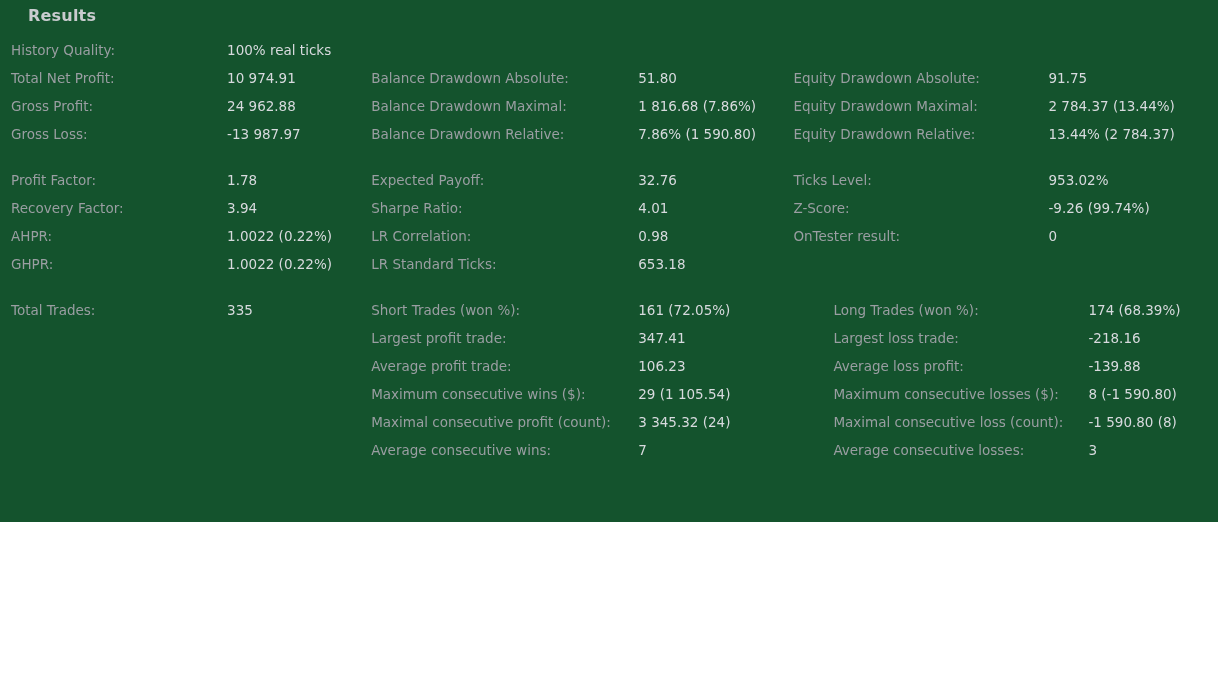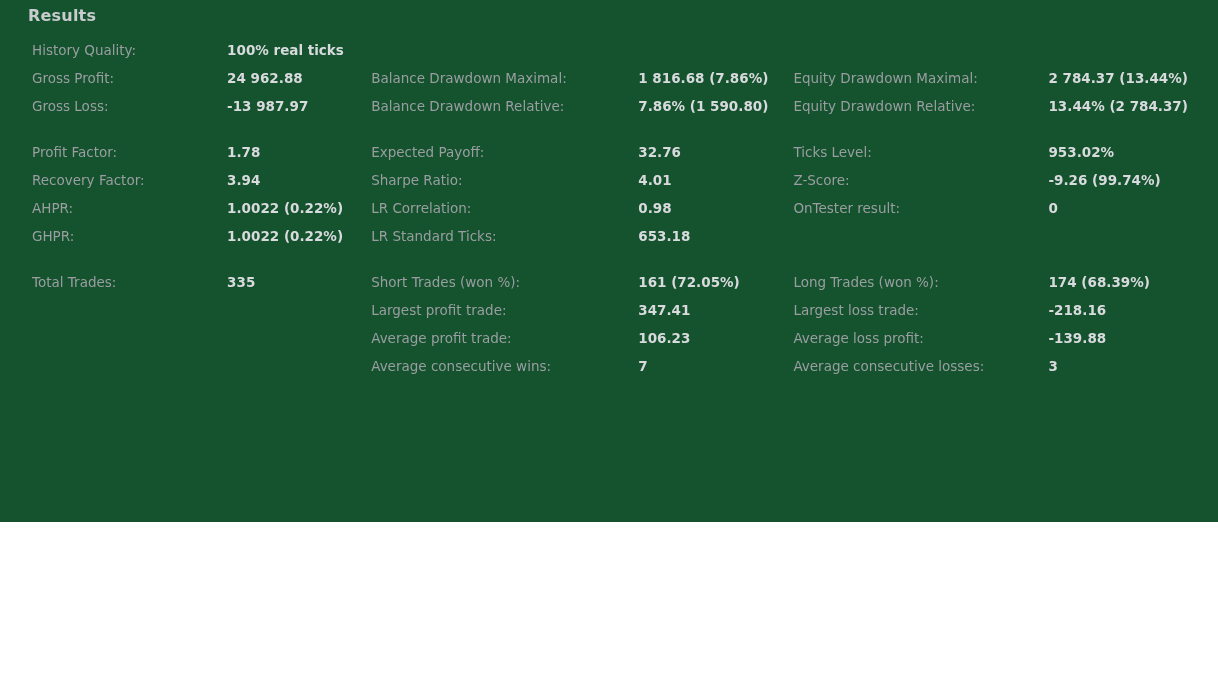--- a/index.html
+++ b/index.html
@@ -49,52 +49,60 @@
     display: inline-block;
     vertical-align: top;
     font-size: 13.5px;
     overflow: hidden;
   }
   .label {
     color: #9a9ea2;
   }
   .value {
     color: #d8dade;
-    font-weight: bold;
+    font-weight: normal;
   }
   
-  .c1-label { width: 222px; padding-left: 32px; box-sizing: border-box; }
+  .c1-label { width: 222px; padding-left: 11px; box-sizing: border-box; }
   .c1-value { width: 139px; }
   .c2-label { width: 262px; }
   .c2-value { width: 150px; }
   .c3-label { width: 250px; }
   .c3-value { width: 180px; }
 
   
   .g3 .c2-label { width: 262px; }
-  .g3 .c3-label { width: 250px; }
+  .g3 .c3-label { width: 250px; margin-left: 40px; }
 </style>
 </head>
 <body>
 
 <div id="results-panel">
   <div id="results-title">Results</div>
 
   <div class="grid">
 
     <div>
       <div class="row">
         <span class="cell label c1-label">History Quality:</span>
         <span class="cell value c1-value">100% real ticks</span>
         <span class="cell label c2-label"></span>
         <span class="cell value c2-value"></span>
         <span class="cell label c3-label"></span>
         <span class="cell value c3-value"></span>
       </div>
       <div class="row">
+        <span class="cell label c1-label">Total Net Profit:</span>
+        <span class="cell value c1-value">10 974.91</span>
+        <span class="cell label c2-label">Balance Drawdown Absolute:</span>
+        <span class="cell value c2-value">51.80</span>
+        <span class="cell label c3-label">Equity Drawdown Absolute:</span>
+        <span class="cell value c3-value">91.75</span>
+      </div>
+      <div class="row">
         <span class="cell label c1-label">Gross Profit:</span>
         <span class="cell value c1-value">24 962.88</span>
         <span class="cell label c2-label">Balance Drawdown Maximal:</span>
         <span class="cell value c2-value">1 816.68 (7.86%)</span>
         <span class="cell label c3-label">Equity Drawdown Maximal:</span>
         <span class="cell value c3-value">2 784.37 (13.44%)</span>
       </div>
       <div class="row">
         <span class="cell label c1-label">Gross Loss:</span>
         <span class="cell value c1-value">-13 987.97</span>
@@ -165,20 +173,36 @@
         <span class="cell label c1-label"></span>
         <span class="cell value c1-value"></span>
         <span class="cell label c2-label">Average profit trade:</span>
         <span class="cell value c2-value">106.23</span>
         <span class="cell label c3-label">Average loss profit:</span>
         <span class="cell value c3-value">-139.88</span>
       </div>
       <div class="row">
         <span class="cell label c1-label"></span>
         <span class="cell value c1-value"></span>
+        <span class="cell label c2-label">Maximum consecutive wins ($):</span>
+        <span class="cell value c2-value">29 (1 105.54)</span>
+        <span class="cell label c3-label">Maximum consecutive losses ($):</span>
+        <span class="cell value c3-value">8 (-1 590.80)</span>
+      </div>
+      <div class="row">
+        <span class="cell label c1-label"></span>
+        <span class="cell value c1-value"></span>
+        <span class="cell label c2-label">Maximal consecutive profit (count):</span>
+        <span class="cell value c2-value">3 345.32 (24)</span>
+        <span class="cell label c3-label">Maximal consecutive loss (count):</span>
+        <span class="cell value c3-value">-1 590.80 (8)</span>
+      </div>
+      <div class="row">
+        <span class="cell label c1-label"></span>
+        <span class="cell value c1-value"></span>
         <span class="cell label c2-label">Average consecutive wins:</span>
         <span class="cell value c2-value">7</span>
         <span class="cell label c3-label">Average consecutive losses:</span>
         <span class="cell value c3-value">3</span>
       </div>
     </div>
 
   </div>
 </div>
 

